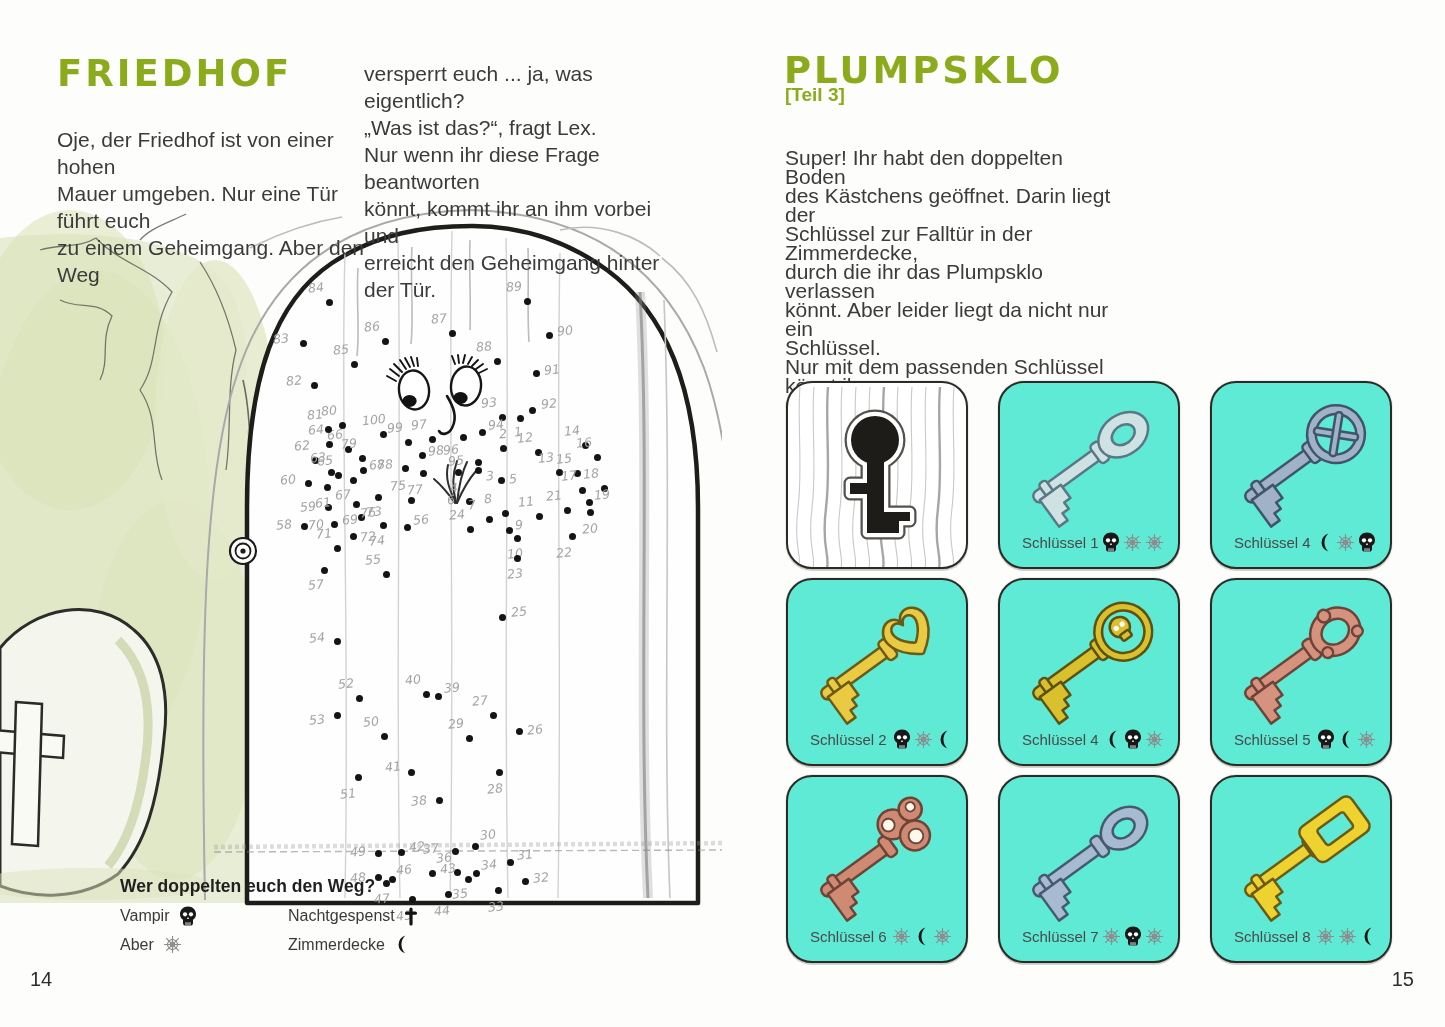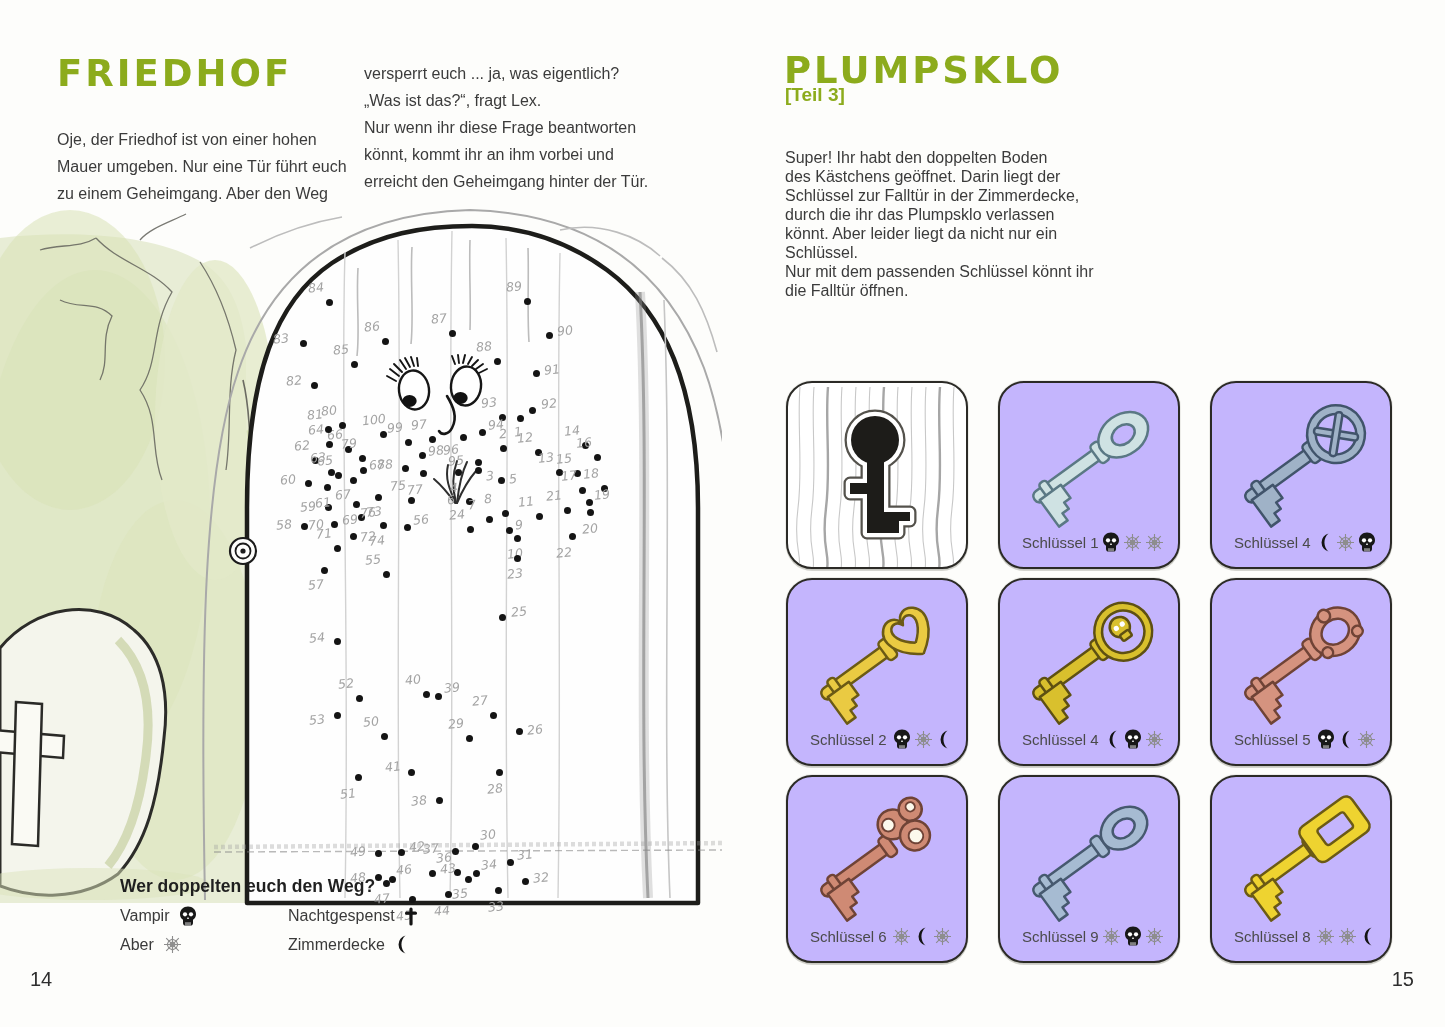--- a/index.html
+++ b/index.html
@@ -2,32 +2,32 @@
 <html><head>
 <meta charset="utf-8">
 <style>
   html,body{margin:0;padding:0;background:#ffffff;}
   .spread{position:relative;width:1445px;height:1027px;background:#fdfdfb;overflow:hidden;
           font-family:"Liberation Sans",sans-serif;color:#3c3c3c;}
   .abs{position:absolute;}
   .drip-title{font-size:37px;font-weight:800;letter-spacing:3px;color:#8cab1c;margin:0;
               font-family:"DejaVu Sans",sans-serif;}
   .teil{font-size:19px;font-weight:700;color:#8cab1c;}
-  .bodytext{font-size:16px;line-height:27px;white-space:pre-line;color:#3b3b3b;margin:0;}
+  .bodytext{font-size:21px;line-height:27px;white-space:pre-line;color:#3b3b3b;margin:0;}
   .question{font-size:17.5px;font-weight:700;color:#1f1f1f;}
   .pagenum{font-size:20px;color:#2e2e2e;}
   
   #dots-layer{position:absolute;left:0;top:0;width:722px;height:1027px;pointer-events:none;}
   .dot{position:absolute;width:7px;height:7px;border-radius:50%;background:#141414;}
   .dot-label{position:absolute;font-size:12.5px;color:#a3a3a3;font-style:italic;
              transform:rotate(-6deg);font-family:"DejaVu Sans",sans-serif;}
   
   #cards-grid{position:absolute;left:786px;top:381px;display:grid;
               grid-template-columns:repeat(3,182px);grid-auto-rows:188px;gap:9px 30px;}
-  .card{position:relative;background:#c4b5fd;border:2.6px solid #2b2a26;border-radius:26px;
+  .card{position:relative;background:#5eead4;border:2.6px solid #2b2a26;border-radius:26px;
         box-shadow:0 2px 0 rgba(90,90,75,.25),0 0 0 1px rgba(120,120,110,.12);}
   .card.keyhole{background:#ffffff;overflow:hidden;}
   .card-caption{position:absolute;left:22px;right:14px;bottom:15px;display:flex;
                 align-items:center;justify-content:space-between;}
   .card-label{font-size:15px;color:#4a4a4a;}
   .card-syms{display:flex;gap:3px;align-items:center;}
   .keysvg{position:absolute;left:8px;top:4px;width:164px;height:158px;}
   .sym{display:inline-block;vertical-align:middle;}
   
   #legend{position:absolute;left:120px;top:906px;display:grid;
@@ -641,21 +641,21 @@
           <svg class="keysvg" viewBox="0 0 170 164">
             <g transform="rotate(-36 85 82)" fill="#a6bbd2" stroke="#46596f" stroke-width="2.6" stroke-linejoin="round">
               <rect x="18" y="70" width="88" height="13" rx="6"></rect>
               <rect x="96" y="65" width="11" height="23" rx="4"></rect>
               <rect x="30" y="66" width="9" height="21" rx="3.5"></rect>
               <path d="M22,80 L22,114 L33,114 L33,105 L41,105 L41,97 L49,97 L49,80 Z"></path>
               <path fill-rule="evenodd" d="M107,76 a26,20 0 1,0 52,0 a26,20 0 1,0 -52,0 M120,76 a12.5,9 0 1,0 25,0 a12.5,9 0 1,0 -25,0"></path>
             </g>
           </svg>
           <div class="card-caption">
-            <span class="card-label">Schlüssel 9</span>
+            <span class="card-label">Schlüssel 7</span>
             <span class="card-syms">
               <svg class="sym" width="19" height="19" viewBox="0 0 19 19">
                 <g stroke="#8d8d8d" stroke-width="1.1" fill="none">
                   <path d="M9.5,1 V18 M1,9.5 H18 M3.2,3.2 L15.8,15.8 M15.8,3.2 L3.2,15.8"></path>
                   <path d="M9.5,4.2 L13.2,5.8 L14.8,9.5 L13.2,13.2 L9.5,14.8 L5.8,13.2 L4.2,9.5 L5.8,5.8 Z"></path>
                   <path d="M9.5,7 L11.3,7.7 L12,9.5 L11.3,11.3 L9.5,12 L7.7,11.3 L7,9.5 L7.7,7.7 Z"></path>
                 </g>
               </svg>
               <svg class="sym" width="18" height="20" viewBox="0 0 18 20">
                 <path fill="#181818" d="M9,0.5 C13.6,0.5 17,3.8 17,8.2 C17,10.8 15.8,12.6 14,13.8 L14,17 C14,18.6 12.9,19.6 11.5,19.6 L6.5,19.6 C5.1,19.6 4,18.6 4,17 L4,13.8 C2.2,12.6 1,10.8 1,8.2 C1,3.8 4.4,0.5 9,0.5 Z"></path>

